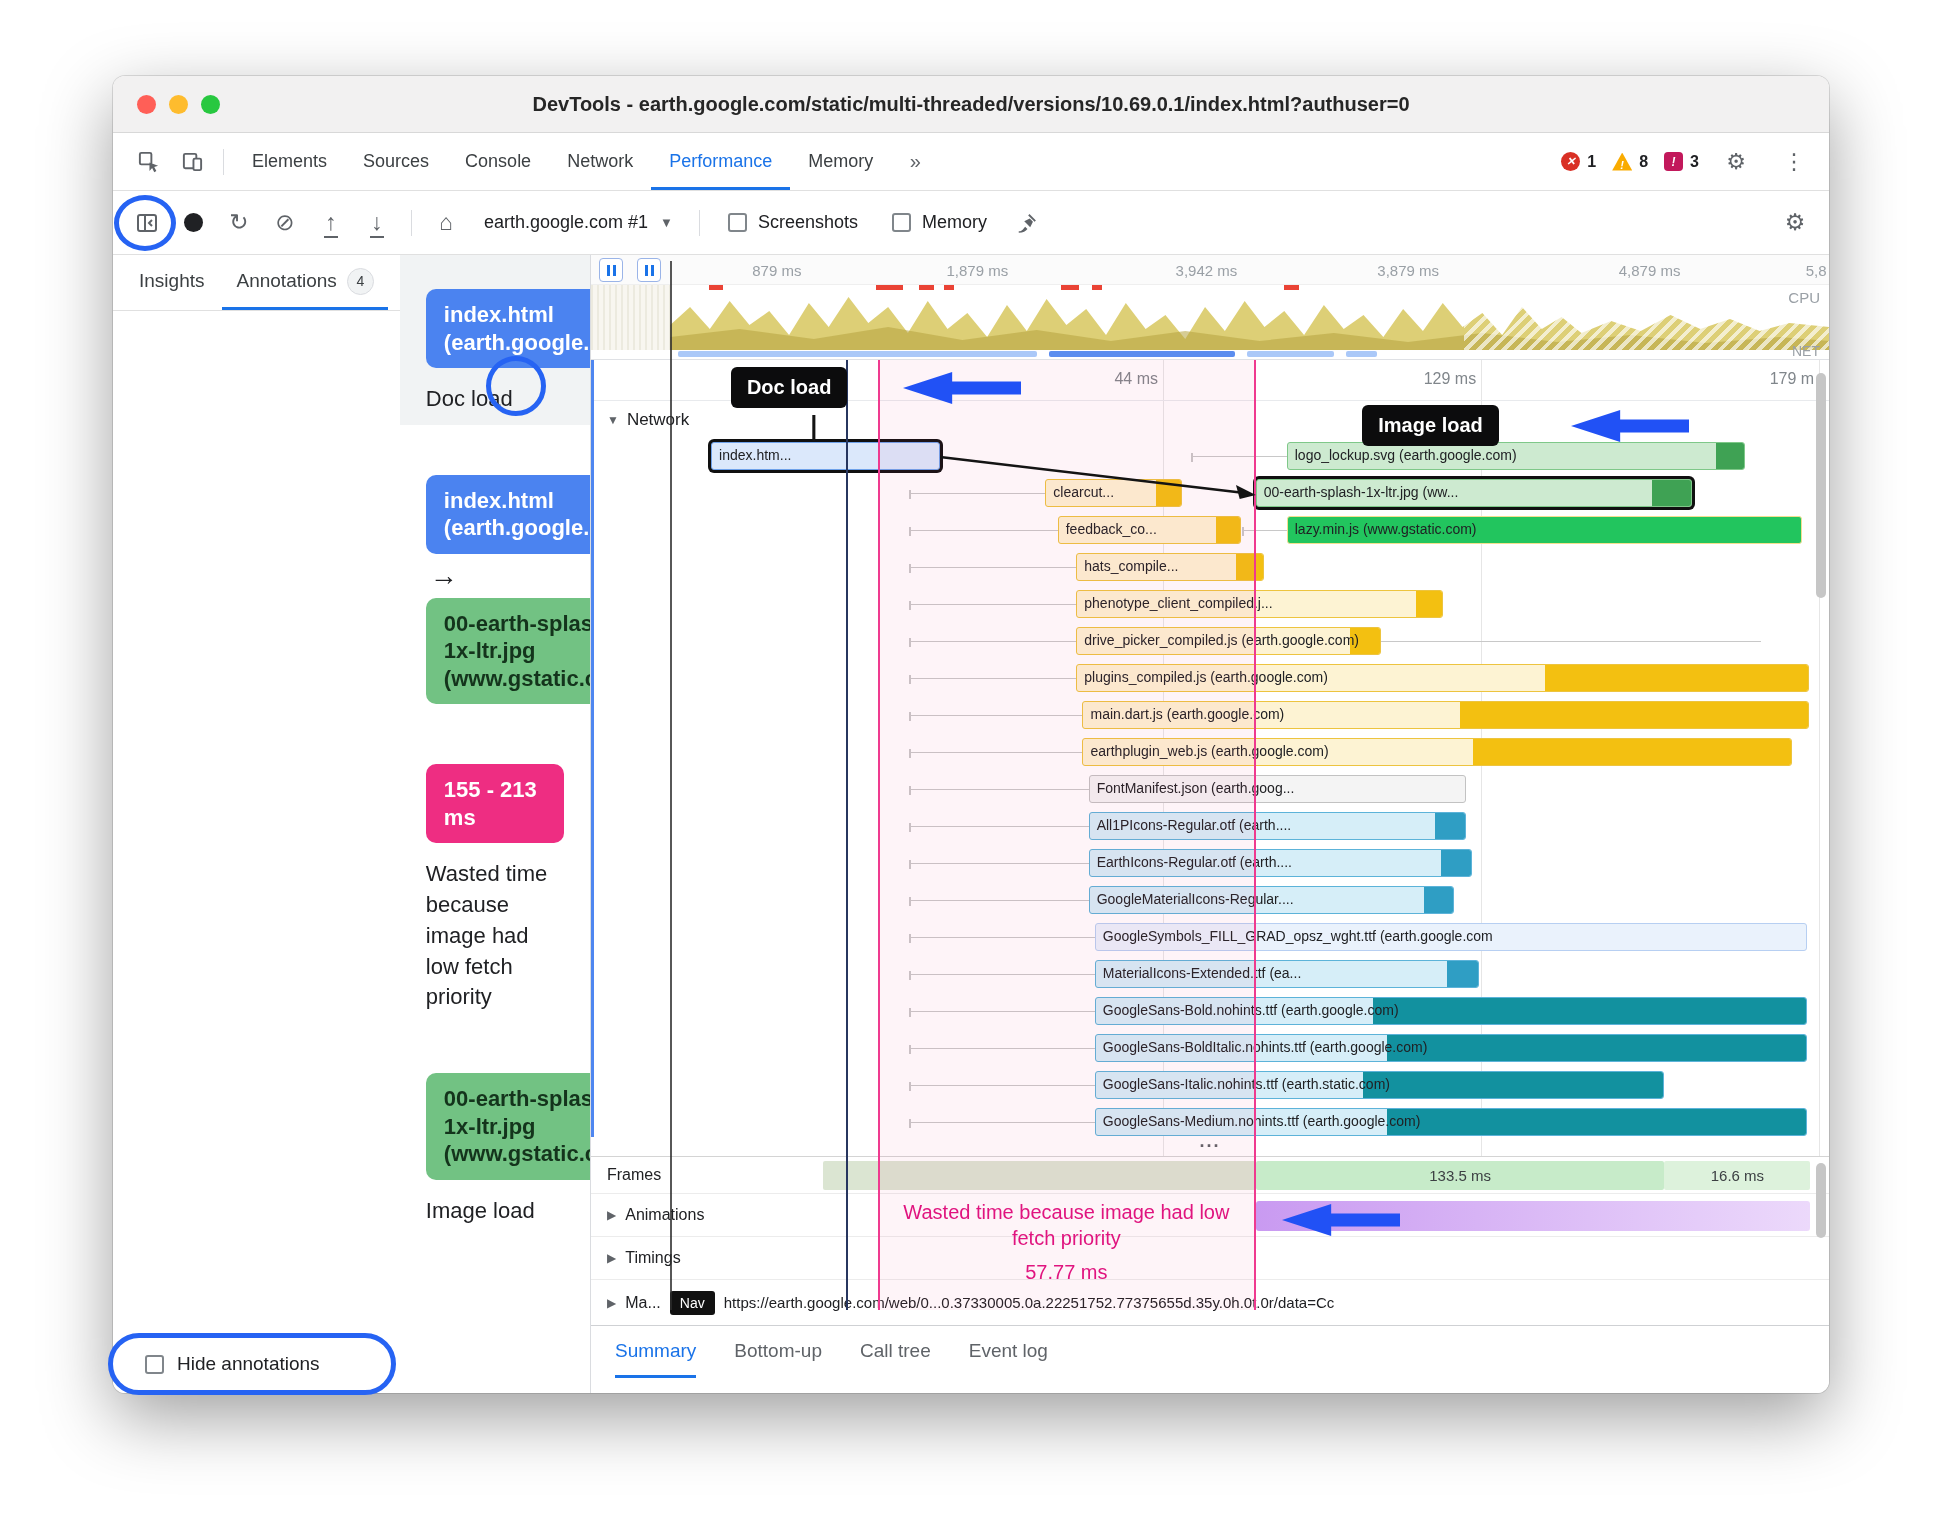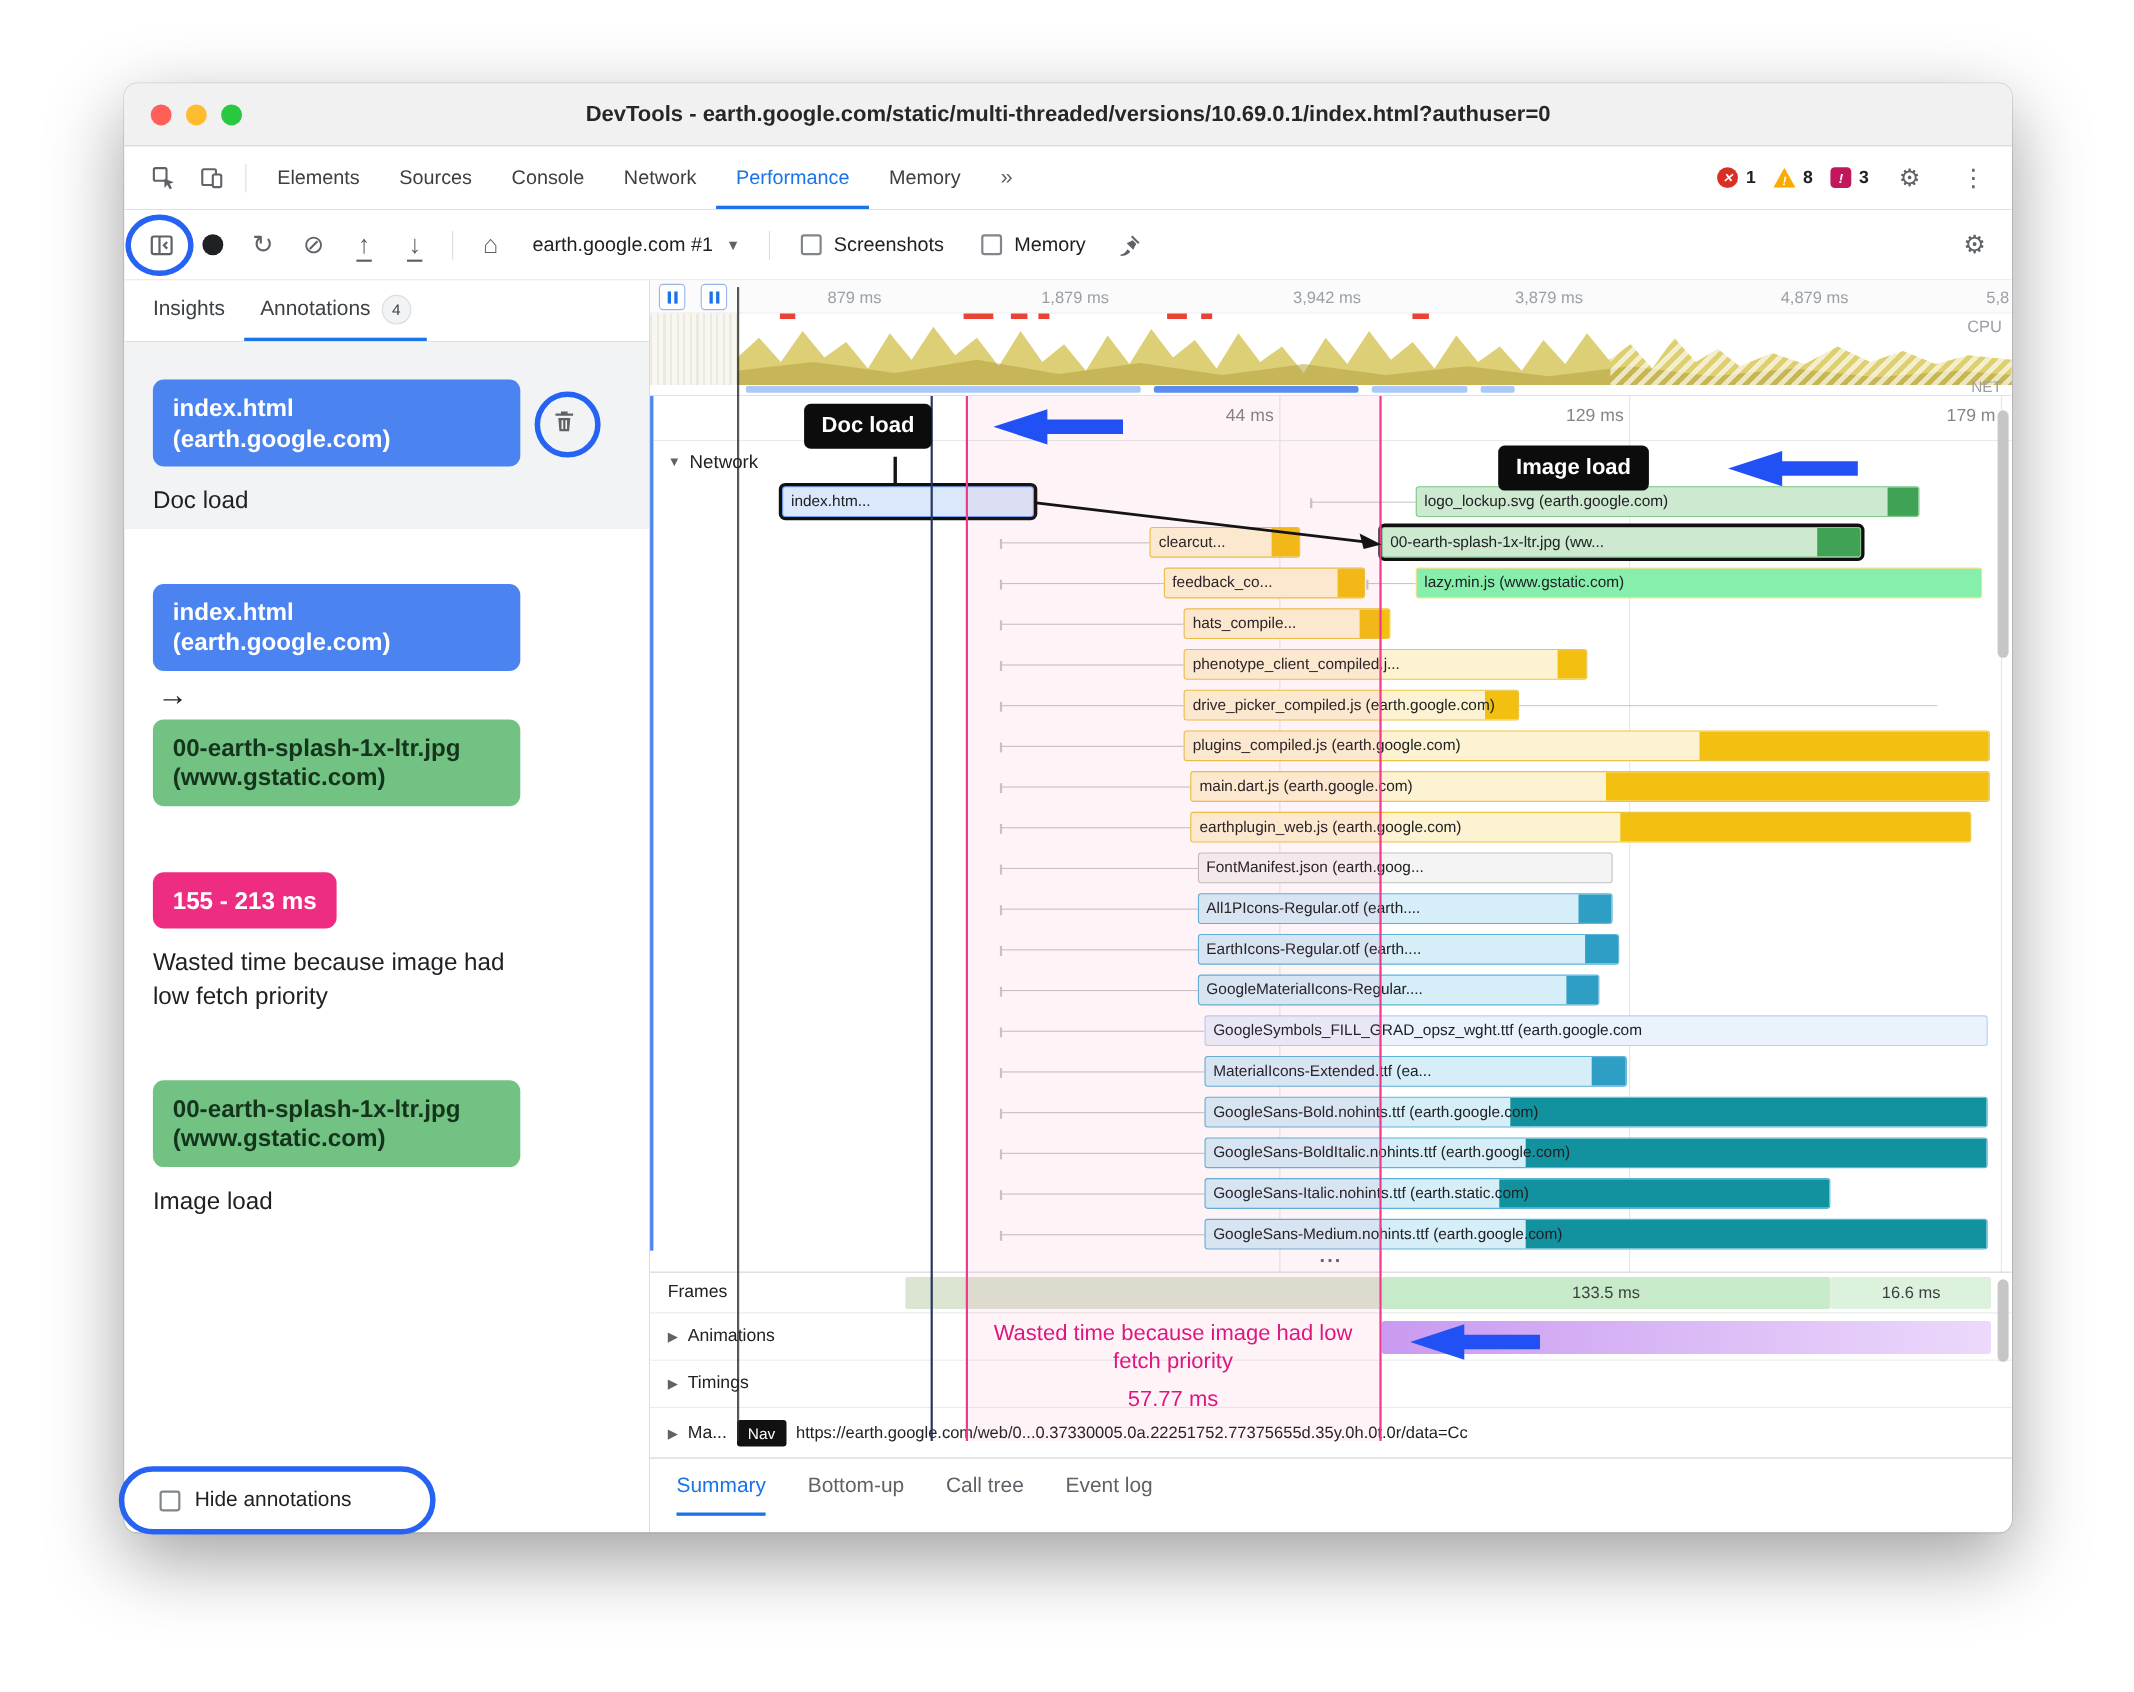--- a/index.html
+++ b/index.html
@@ -51,21 +51,21 @@
   .ddown { display:flex; align-items:center; gap:12px; font-size:18px; color:#202124; background:none; border:none; padding:0 12px; cursor:pointer; }
   .caret { font-size:13px; color:#5f6368; }
   .chk { display:flex; align-items:center; gap:11px; font-size:18px; color:#202124; margin:0 14px; cursor:pointer; }
   .cbox { width:19px; height:19px; border:2px solid #80868b; border-radius:3px; background:#fff; flex:0 0 19px; }
   .ctl-right { margin-left:auto; }
 
   
   .bodyrow { flex:1; display:flex; min-height:0; }
 
   
-  .sidebar { width:478px; flex:0 0 478px; border-right:1px solid #dadce0; position:relative; display:flex; flex-direction:column; background:#fff; }
+  .sidebar { width:478px; flex:0 0 478px; border-right:1px solid #dadce0; position:relative; display:flex; flex-direction:row; background:#fff; }
   .side-tabs { height:56px; flex:0 0 56px; display:flex; align-items:center; padding:0 12px; border-bottom:1px solid #e0e0e0; gap:4px; }
   .side-tab { display:flex; align-items:center; gap:10px; padding:0 14px; height:100%; font-size:19px; color:#3c4043;
     border-bottom:3px solid transparent; cursor:pointer; }
   .side-tab.active { border-bottom-color:#1a73e8; }
   .count-badge { min-width:27px; height:27px; padding:0 7px; border:1px solid #dadce0; background:#f1f3f4; border-radius:15px;
     font-size:14px; display:flex; align-items:center; justify-content:center; color:#3c4043; }
   .ann-list { flex:1; overflow:hidden; padding-top:20px; }
   .ann-card { padding:10px 26px; margin-bottom:40px; }
   .ann-card.selected { background:#f1f3f4; margin-top:-20px; padding-top:34px; }
   .pill-row { display:flex; align-items:center; gap:24px; }
@@ -115,21 +115,21 @@
   .bar.boxed { box-shadow:0 0 0 3px #101010; }
   .bar-label { position:relative; z-index:2; display:block; padding:4px 0 0 7px; font-size:14px; color:#202124; white-space:nowrap; }
   .bar i { position:absolute; top:0; bottom:0; z-index:1; }
   .endseg { right:0; }
   .solidseg { right:0; }
   .c-doc { background:#dbe8fb; border-color:#6fa2ea; }
   .c-img { background:#cdead0; border-color:#7fc889; }
   .c-img .endseg { background:#3fa254; }
   .c-script { background:#fdf3d3; border-color:#edc43f; }
   .c-script .endseg, .c-script .solidseg { background:#f3c011; }
-  .c-script_light { background:#86efac; border-color:#f3df8f; }
+  .c-script_light { background:#22c55e; border-color:#f3df8f; }
   .c-other { background:#f4f4f4; border-color:#c2c2c2; }
   .c-font { background:#d6eef8; border-color:#5cb3d9; }
   .c-font .endseg { background:#2f9ec4; }
   .c-font_light { background:#eaf2fc; border-color:#b7cff2; }
   .solidseg.teal { background:#12919f; }
   .net-more { height:19px; text-align:center; font-size:18px; font-weight:700; color:#5f6368; letter-spacing:2px; line-height:8px; }
 
   .track { position:relative; display:flex; align-items:center; padding-left:16px; gap:9px; font-size:16px; color:#202124; }
   .track-frames { height:37px; border-top:1px solid #d4d4d4; }
   .track-anim { height:43px; border-top:1px solid #ececec; }

